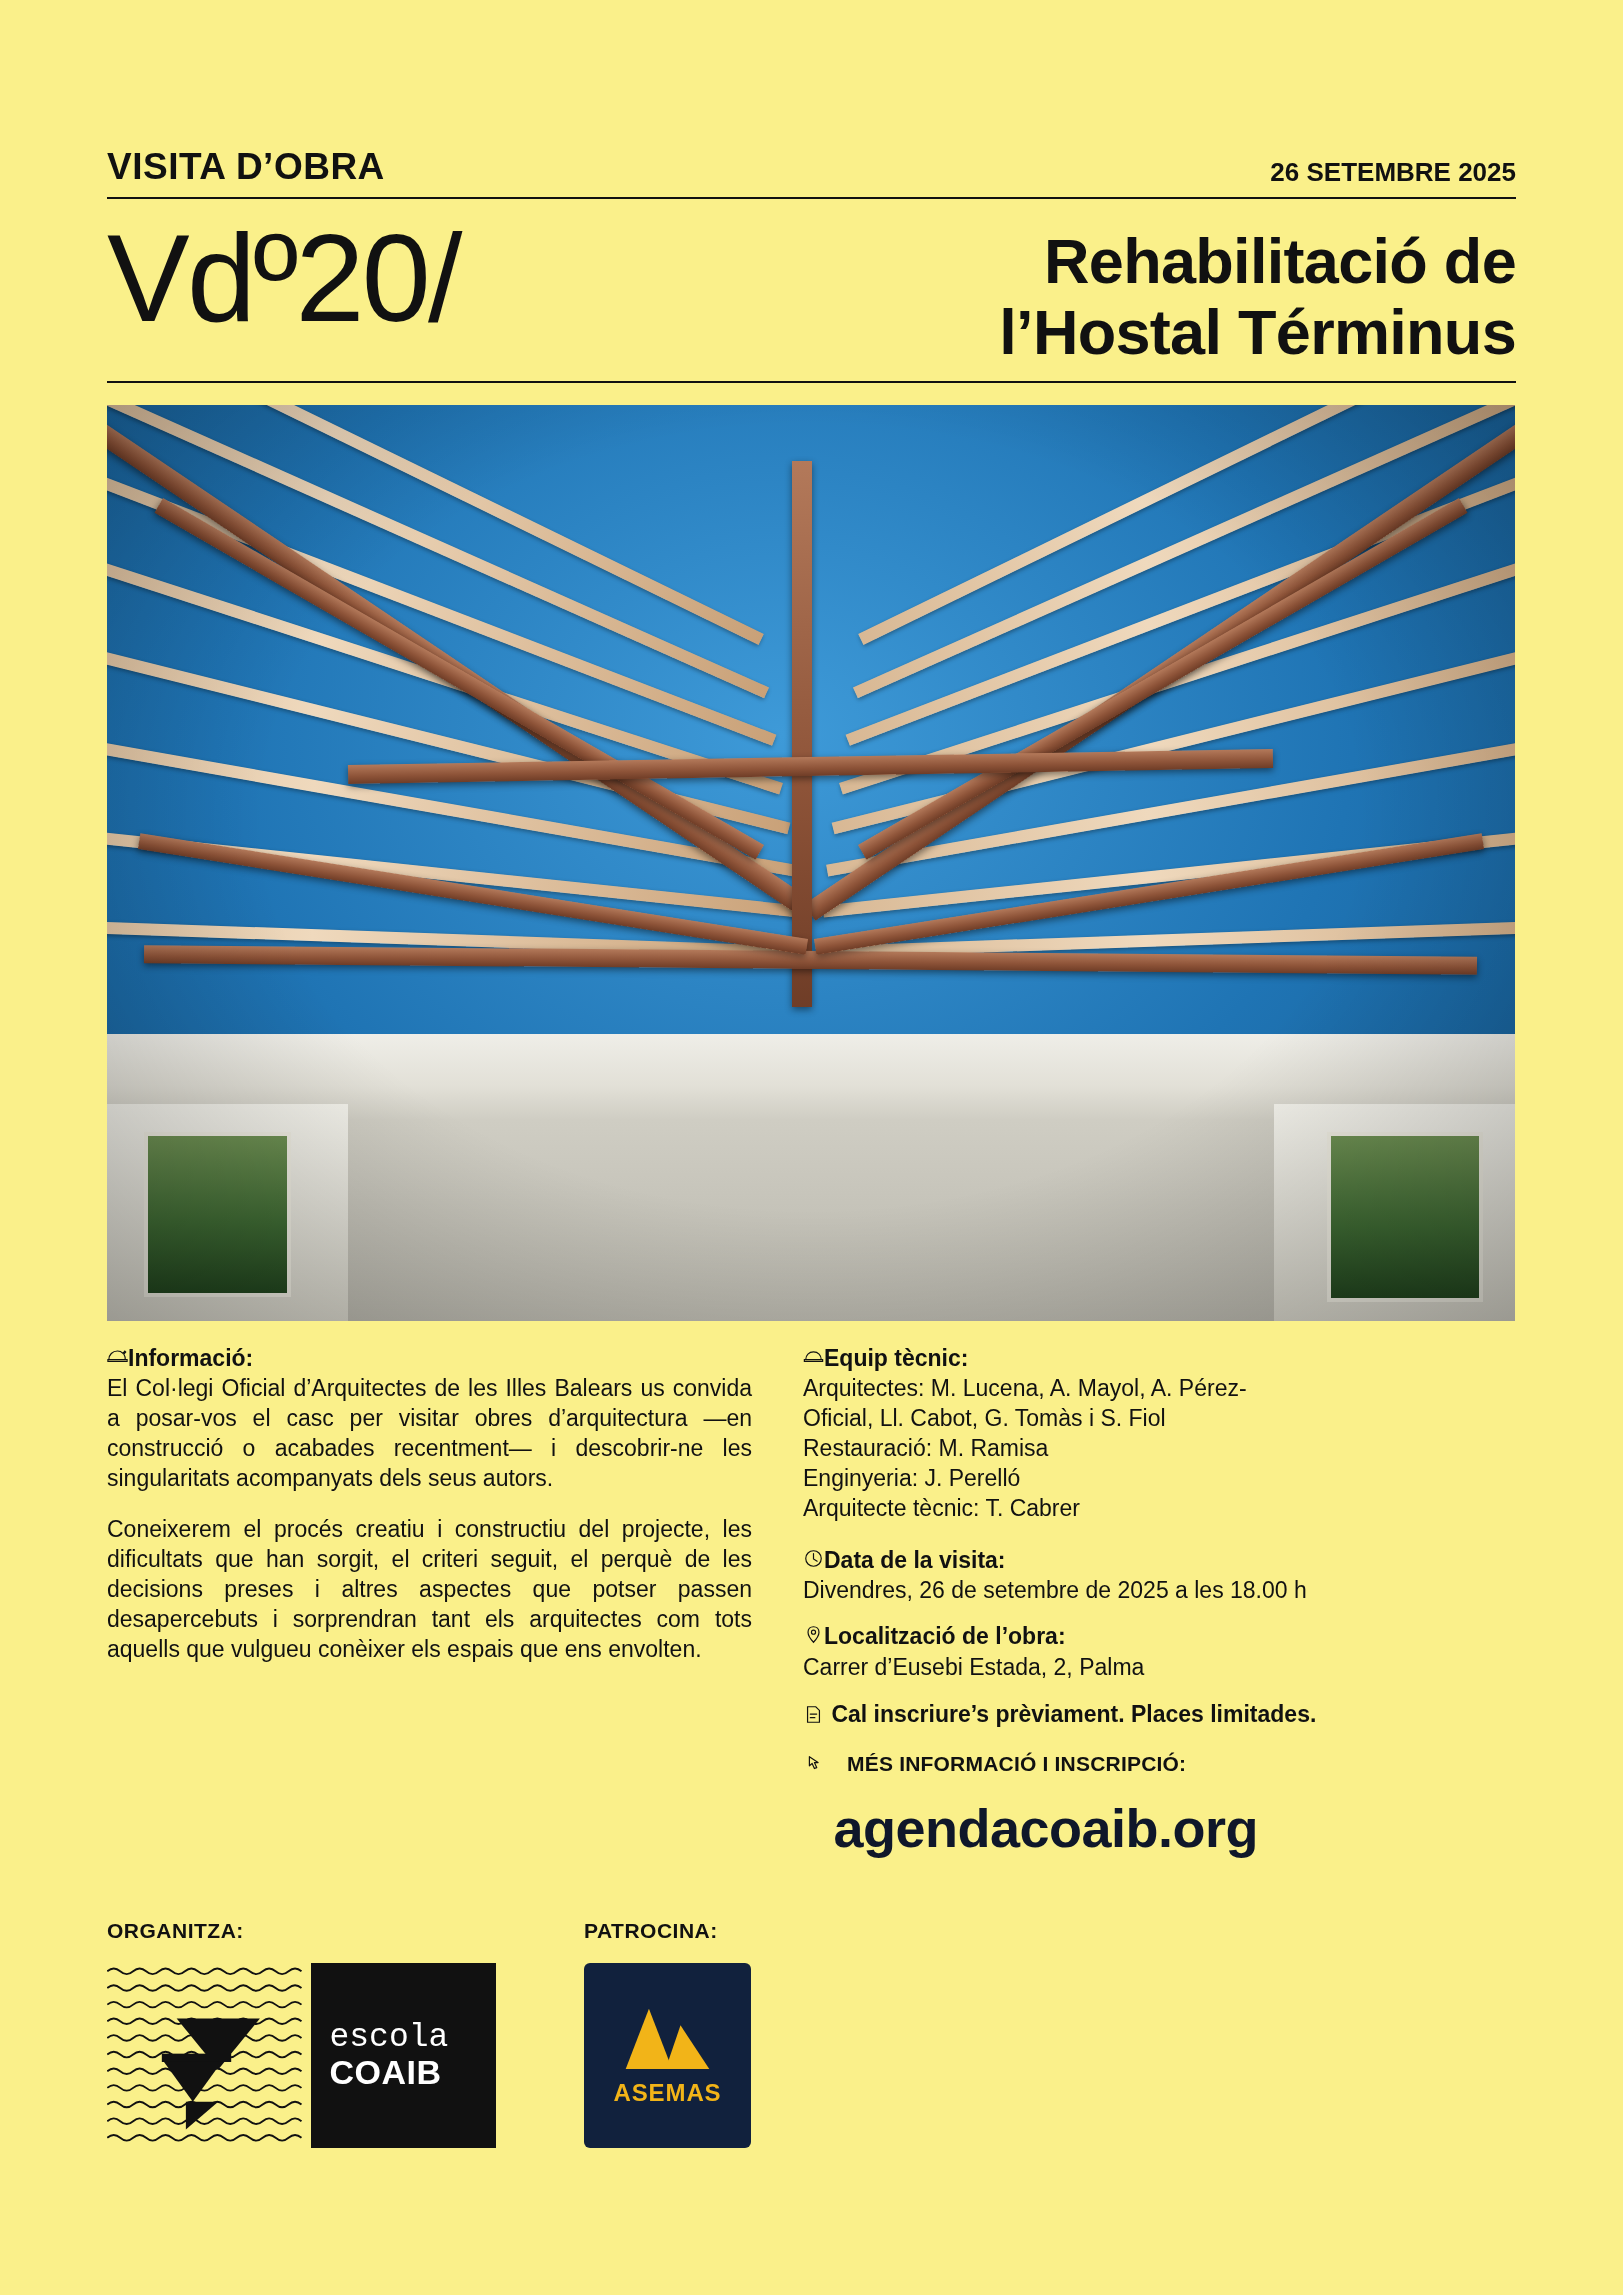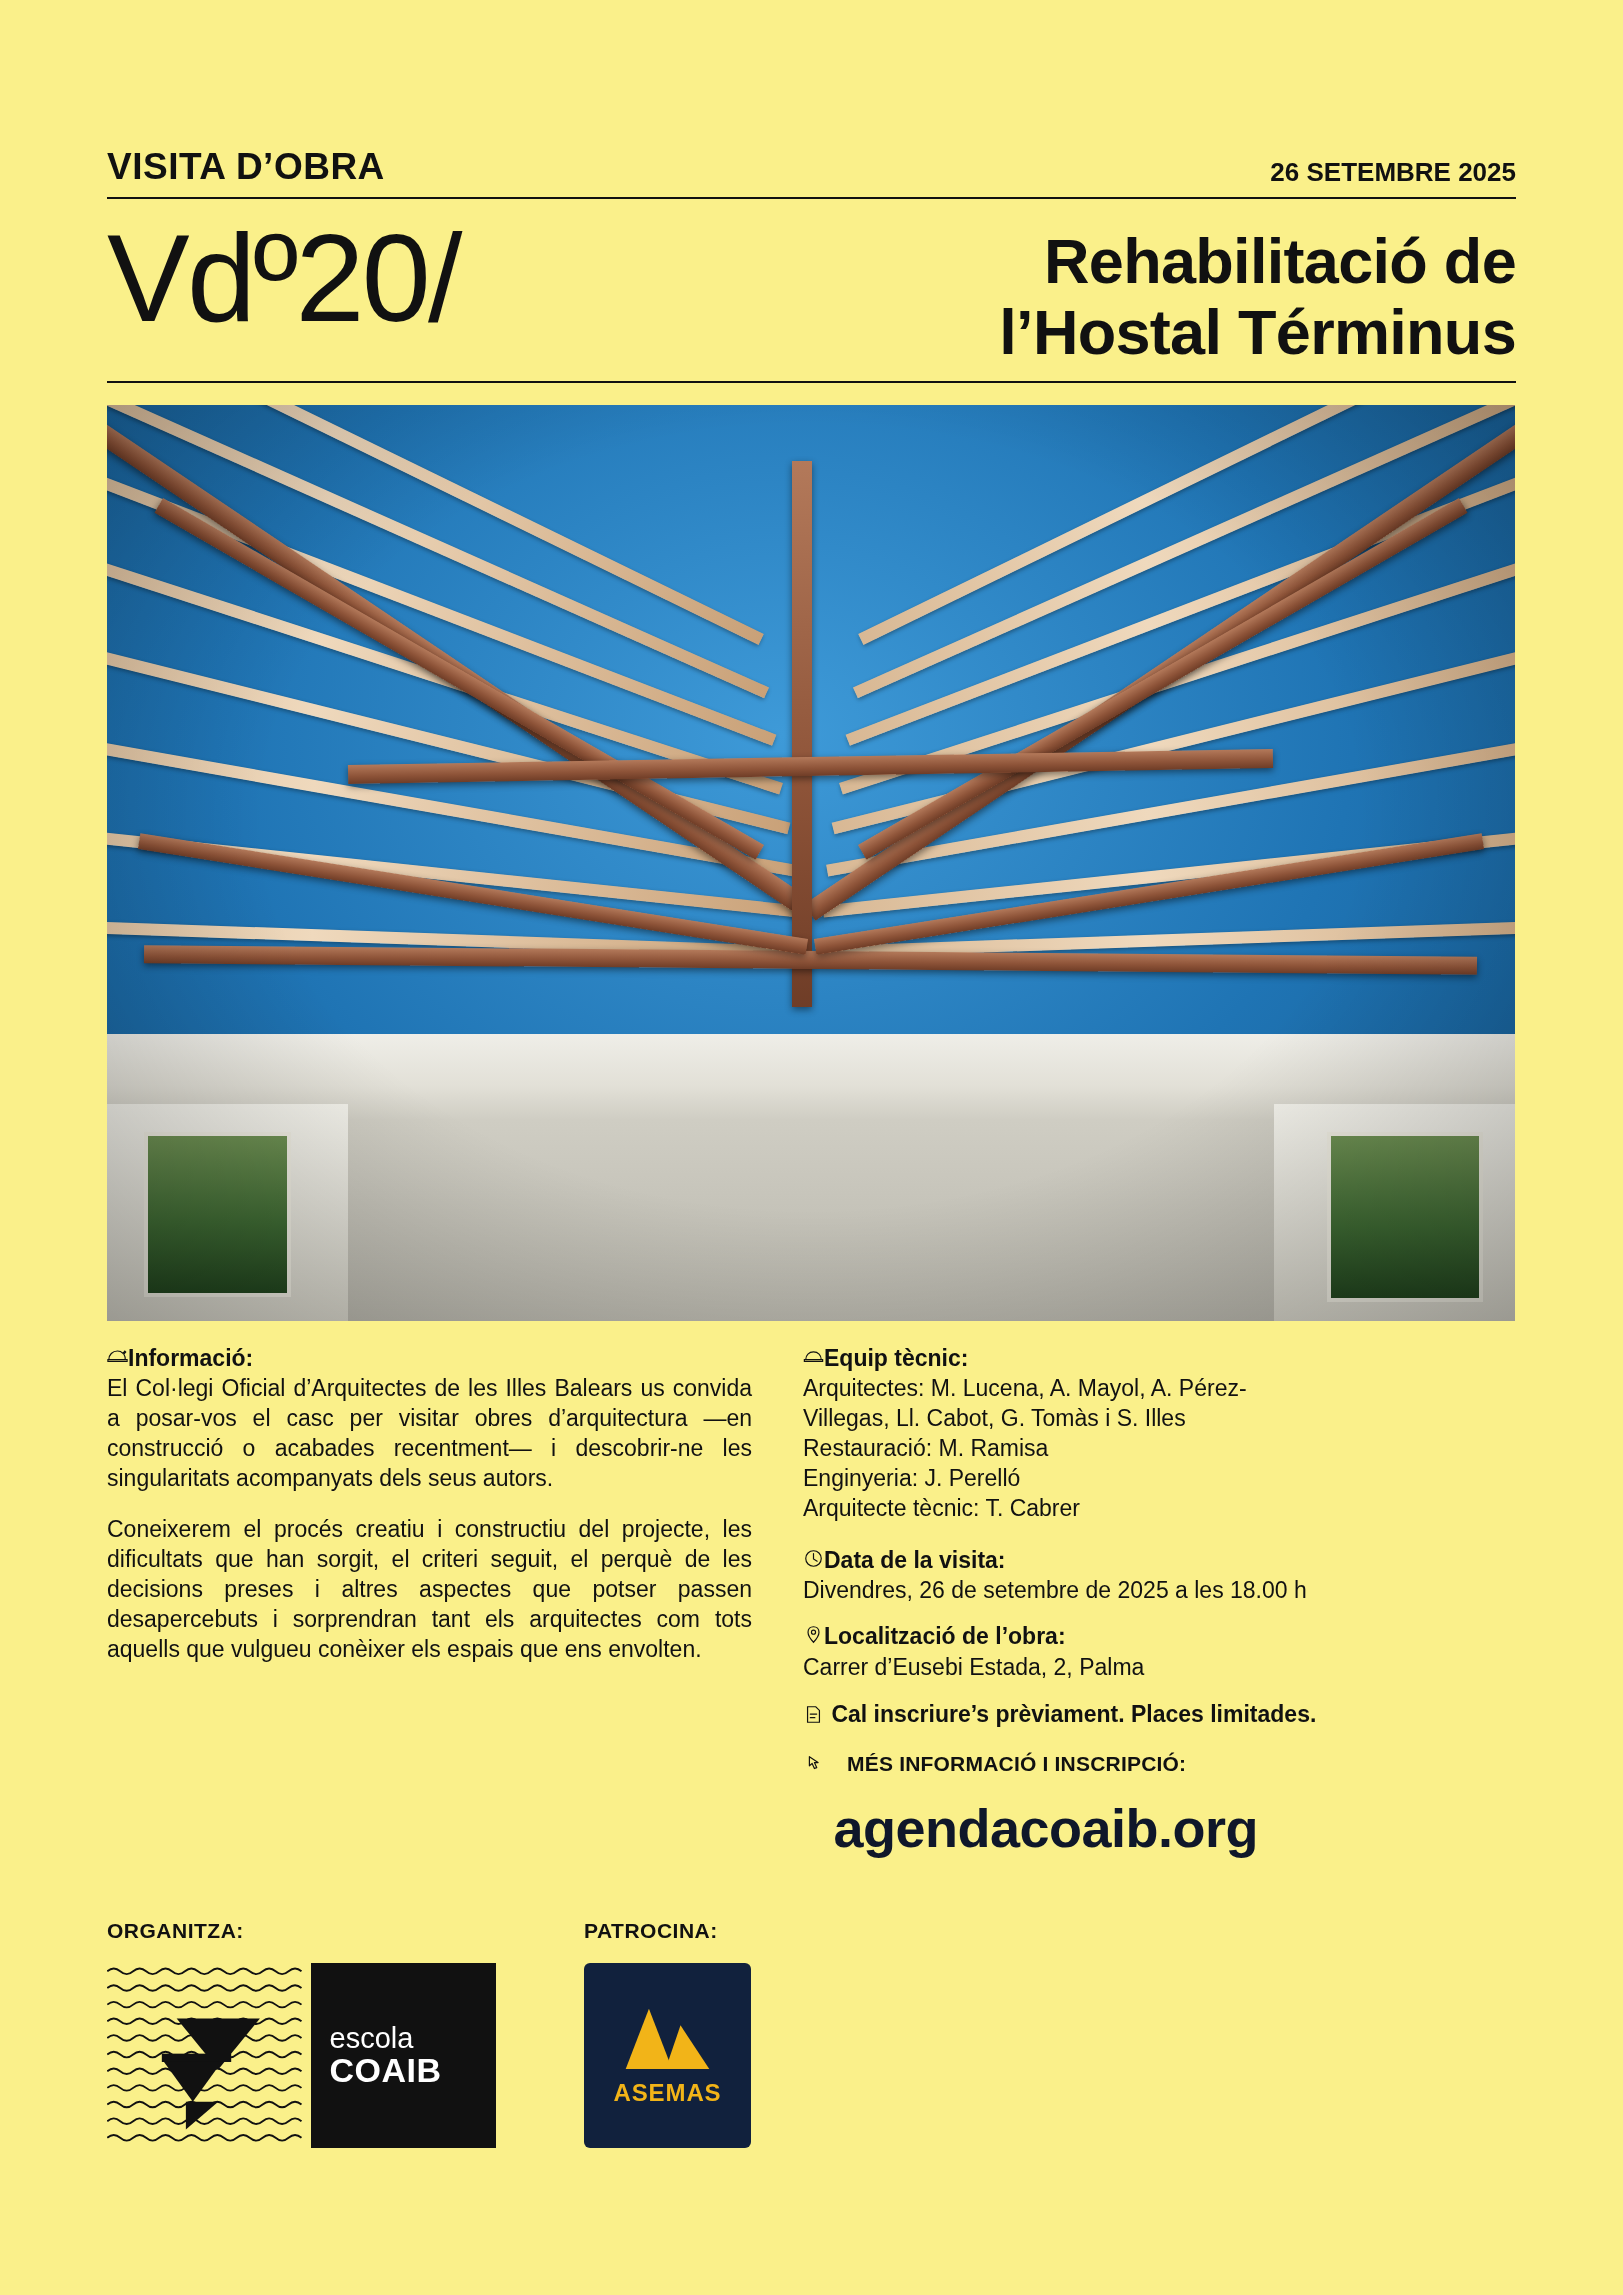--- a/index.html
+++ b/index.html
@@ -225,21 +225,21 @@
     width: 185px;
     height: 185px;
     background: #111111;
     color: #ffffff;
     display: flex;
     flex-direction: column;
     justify-content: center;
     padding-left: 18.5px;
     box-sizing: border-box;
   }
-  .escola-1 { font-size: 29px; line-height: 1.05; font-weight: normal; }
+  .escola-1 { font-size: 33px; line-height: 1.05; font-weight: normal; font-family: Liberation Mono, monospace; }
   .escola-2 { font-size: 34px; line-height: 1.05; font-weight: bold; letter-spacing: 0.5px; }
   .logo-asemas {
     width: 167px;
     height: 185px;
     background: #11213d;
     margin-left: 88px;
     display: flex;
     flex-direction: column;
     align-items: center;
     justify-content: center;
@@ -339,21 +339,21 @@
         <div class="block-head">
           <span class="ico">
             <svg viewBox="0 0 46 46" aria-hidden="true">
               <path d="M6 30c0-10 7-17 17-17s17 7 17 17z" fill="none" stroke="#111" stroke-width="2.6"></path>
               <path d="M3 30h40v4H3z" fill="none" stroke="#111" stroke-width="2.6"></path>
             </svg>
           </span>
           <span>Equip tècnic:</span>
         </div>
         <p class="line">Arquitectes: M. Lucena, A. Mayol, A. Pérez-</p>
-        <p class="line">Villegas, Ll. Cabot, G. Tomàs i S. Illes</p>
+        <p class="line">Oficial, Ll. Cabot, G. Tomàs i S. Fiol</p>
         <p class="line">Restauració: M. Ramisa</p>
         <p class="line">Enginyeria: J. Perelló</p>
         <p class="line">Arquitecte tècnic: T. Cabrer</p>
       </div>
 
       <div class="group-tight">
         <div class="block-head">
           <span class="ico">
             <svg viewBox="0 0 46 46" aria-hidden="true">
               <circle cx="23" cy="23" r="17" fill="none" stroke="#111" stroke-width="2.6"></circle>

